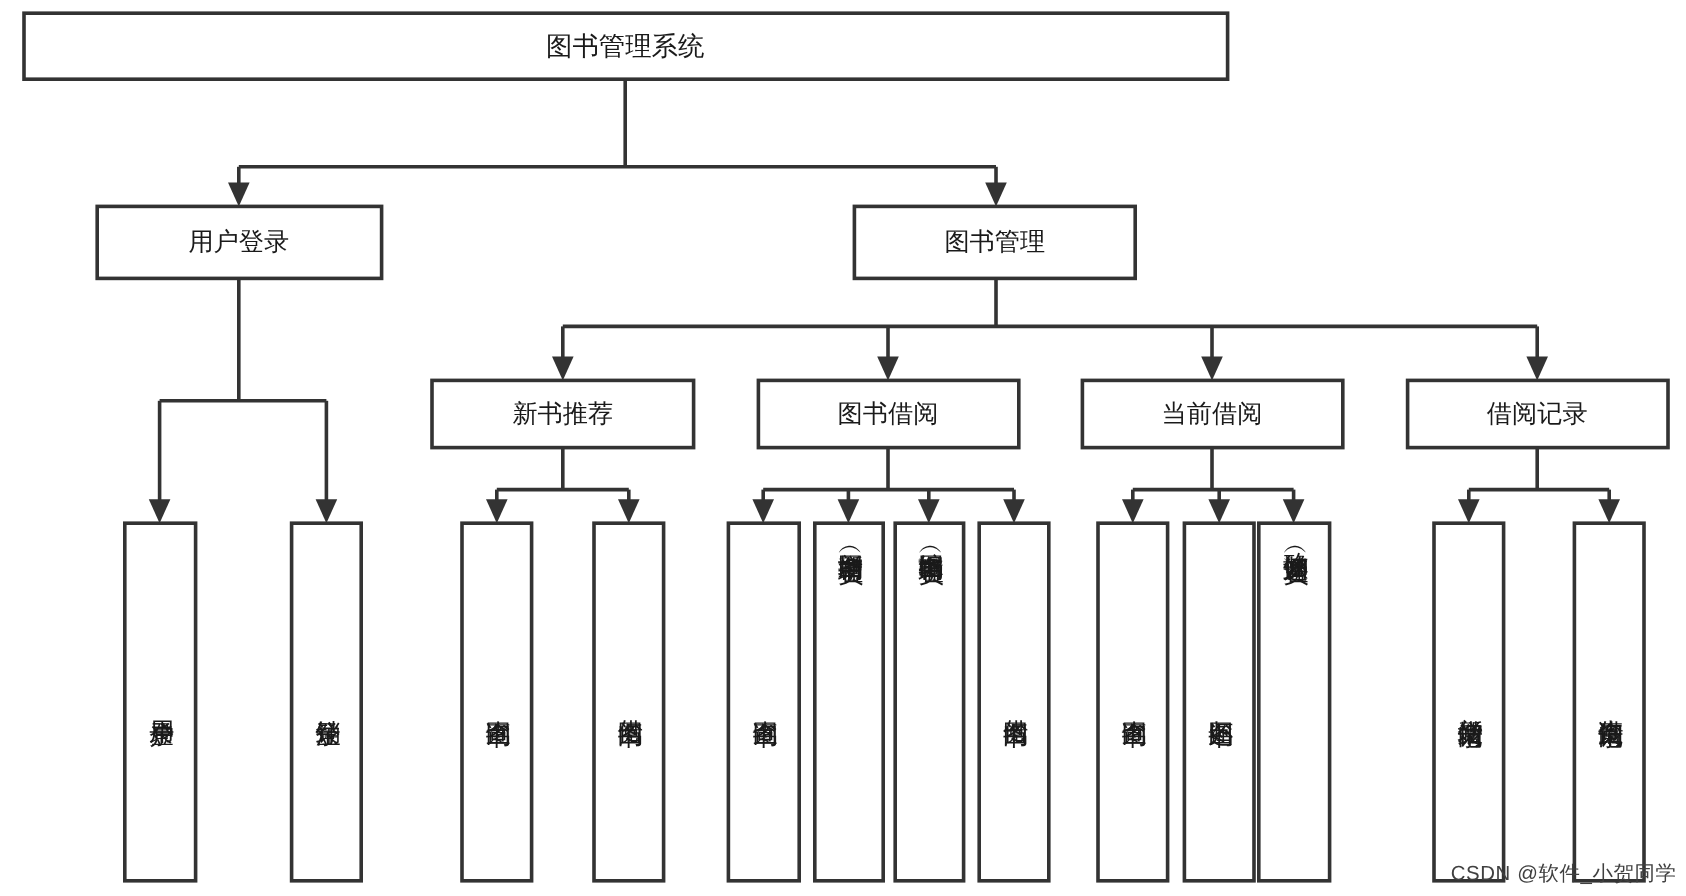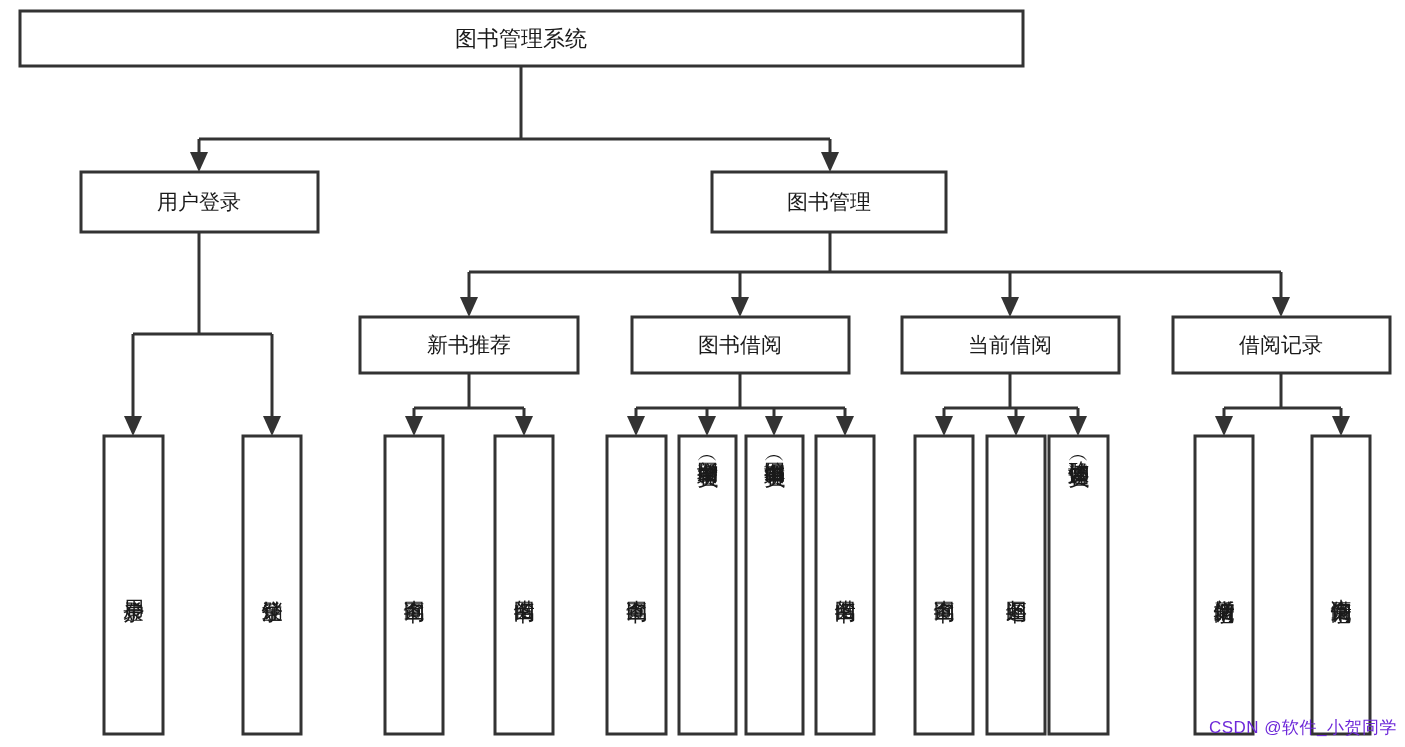--- a/index.html
+++ b/index.html
@@ -71,21 +71,21 @@
     color: #1a1a1a;
     letter-spacing: 1px;
     white-space: nowrap;
   }
   .watermark {
     position: absolute;
     right: 8px;
     bottom: 8px;
     font-family: "Liberation Sans", "DejaVu Sans", sans-serif;
     font-size: 17px;
-    color: #6d28d9;
+    color: #404040;
     letter-spacing: 0.5px;
     white-space: nowrap;
     pointer-events: none;
   }
 </style>
 </head>
 <body>
 
 <div id="diagram-root">
 

